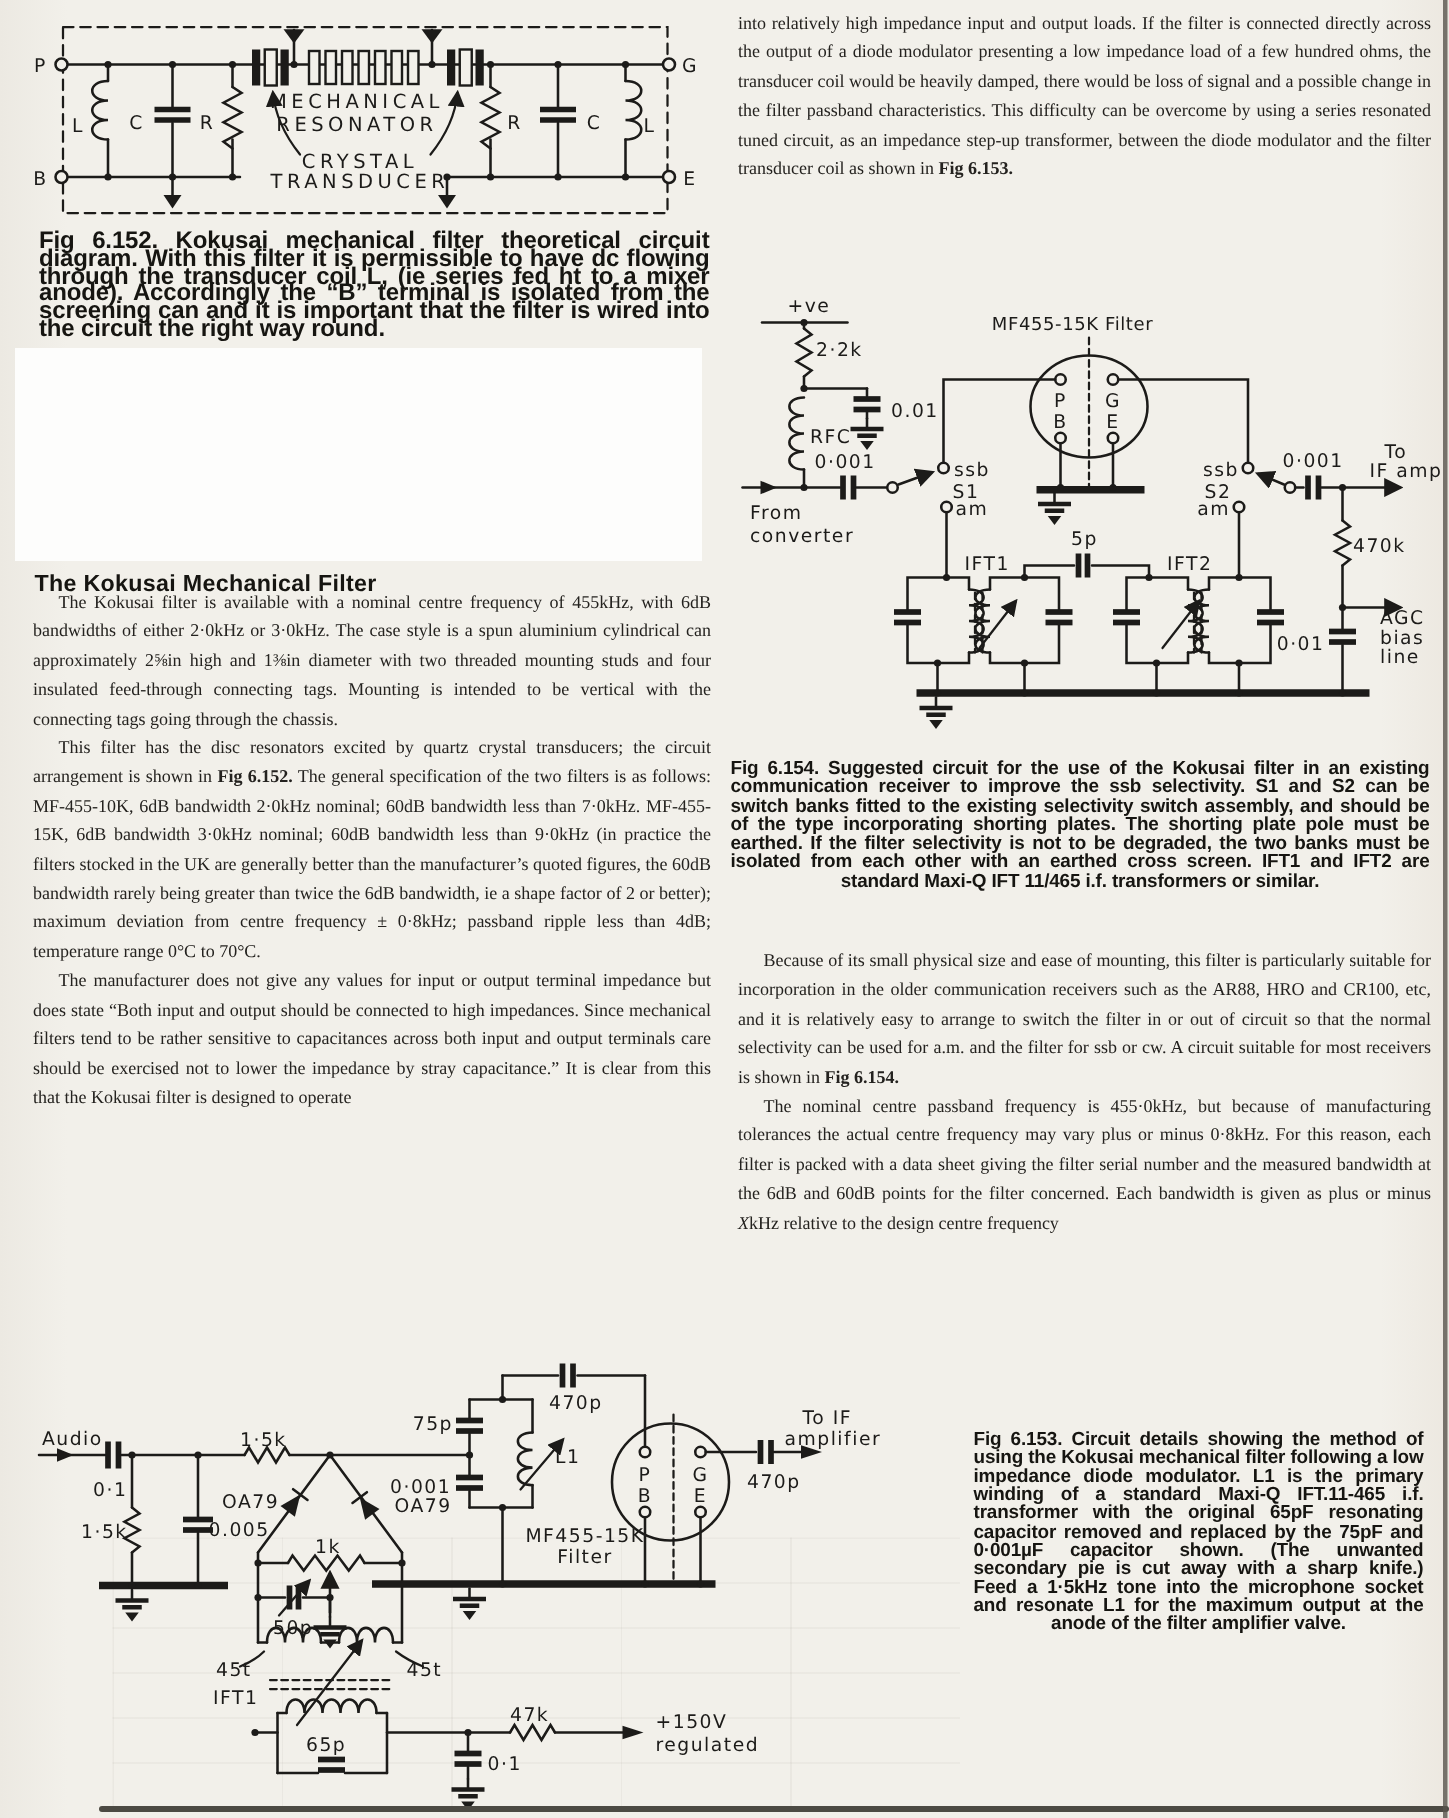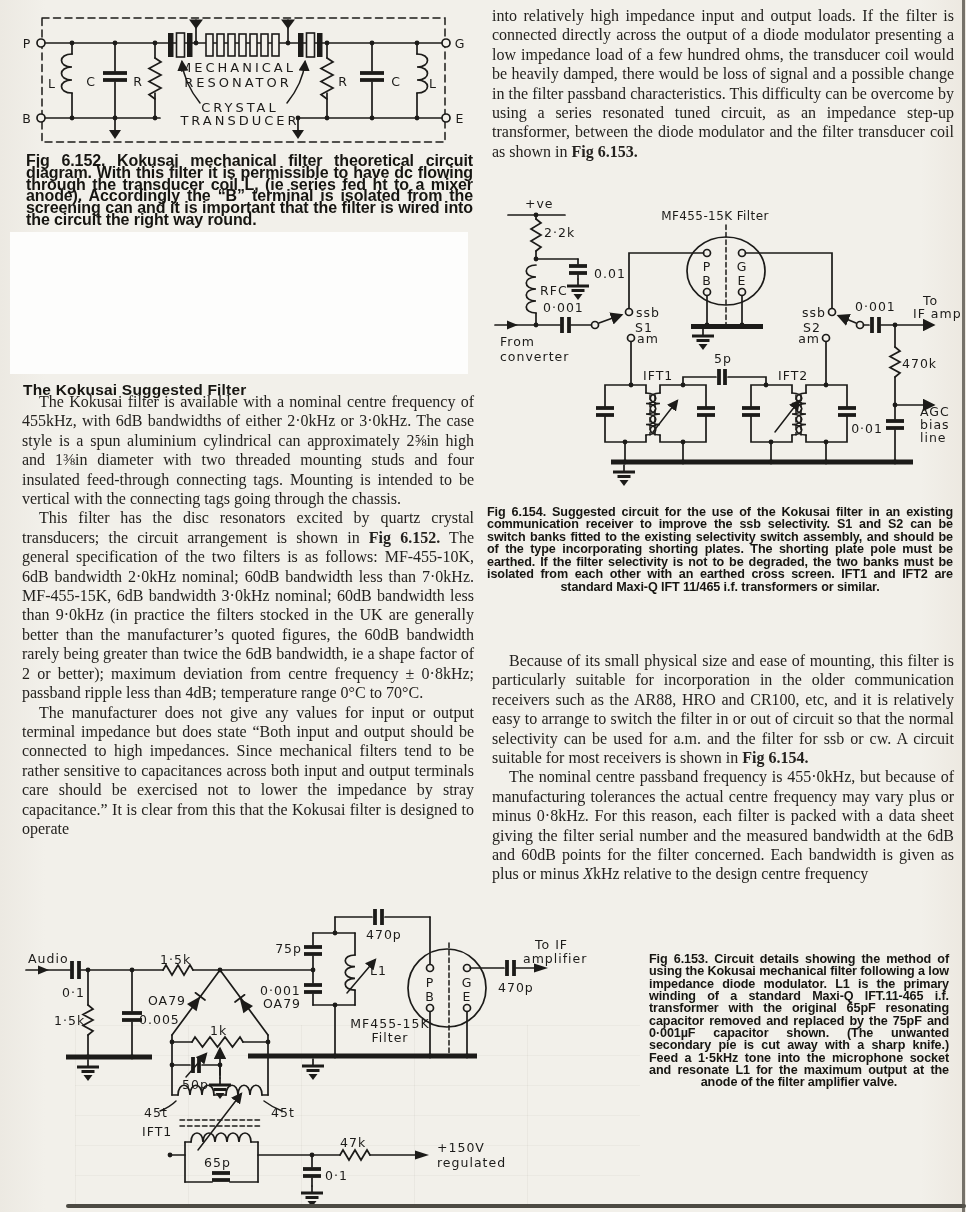--- a/index.html
+++ b/index.html
@@ -1,21 +1,21 @@
 <!DOCTYPE html>
 <html><head>
 <meta charset="utf-8">
 <style>
   html,body{margin:0;padding:0;background:#d8d5cd;}
   .page{position:relative;width:966px;height:1212px;margin:0 auto;
         background:linear-gradient(90deg,#ece9e2 0,#f2f0ea 45px,#f2f0ea 920px,#ece8e0 966px);
         overflow:hidden;font-family:"Liberation Serif",serif;color:#211f1c;}
   .abs{position:absolute;}
   
-  .body-col{font-size:16px;line-height:19.4px;text-align:justify;color:#24221f;}
+  .body-col{font-size:12px;line-height:19.4px;text-align:justify;color:#24221f;}
   .body-col p{margin:0;}
   .body-col p.ind{text-indent:17px;}
   .body-col b{font-weight:bold;}
   
   .cap{font-family:"Liberation Sans",sans-serif;font-weight:bold;color:#161511;
        text-align:justify;letter-spacing:-0.1px;}
   .cap152{font-size:16px;line-height:11.8px;}
   .cap154{font-size:12.6px;line-height:12.45px;text-align-last:center;}
   .cap153{font-size:12.6px;line-height:12.35px;text-align-last:center;margin-top:12px;}
   .heading{font-family:"Liberation Sans",sans-serif;font-weight:bold;font-size:15.5px;
@@ -181,21 +181,21 @@
     <text x="240" y="104" class="dtw" text-anchor="middle">CRYSTAL</text>
     <text x="240" y="117" class="dtw" text-anchor="middle">TRANSDUCER</text>
     <path d="M200,95 Q184,75 182,54" class="wire thin" marker-end="url(#ah)"></path>
     <path d="M287,95 Q303,75 305,54" class="wire thin" marker-end="url(#ah)"></path>
   </svg>
 
   <div class="abs cap cap152" style="left:26px;top:155px;width:447px;">Fig 6.152. Kokusai mechanical filter theoretical circuit diagram. With this filter it is permissible to have dc flowing through the transducer coil L, (ie series fed ht to a mixer anode). Accordingly the “B” terminal is isolated from the screening can and it is important that the filter is wired into the circuit the right way round.</div>
 
   <div class="abs whiterect" style="left:10px;top:232px;width:458px;height:142px;"></div>
 
-  <div class="abs heading" style="left:23px;top:381px;">The Kokusai Suggested Filter</div>
+  <div class="abs heading" style="left:23px;top:381px;">The Kokusai Mechanical Filter</div>
   <div class="abs body-col" style="left:22px;top:392px;width:452px;">
     <p class="ind">The Kokusai filter is available with a nominal centre frequency of 455kHz, with 6dB bandwidths of either 2·0kHz or 3·0kHz. The case style is a spun aluminium cylindrical can approximately 2⅝in high and 1⅜in diameter with two threaded mounting studs and four insulated feed-through connecting tags. Mounting is intended to be vertical with the connecting tags going through the chassis.</p>
     <p class="ind"><span>This filter has the disc resonators excited by quartz crystal transducers; the circuit arrangement is shown in </span><b>Fig 6.152.</b><span> The general specification of the two filters is as follows: MF-455-10K, 6dB bandwidth 2·0kHz nominal; 60dB bandwidth less than 7·0kHz. MF-455-15K, 6dB bandwidth 3·0kHz nominal; 60dB bandwidth less than 9·0kHz (in practice the filters stocked in the UK are generally better than the manufacturer’s quoted figures, the 60dB bandwidth rarely being greater than twice the 6dB bandwidth, ie a shape factor of 2 or better); maximum deviation from centre frequency ± 0·8kHz; passband ripple less than 4dB; temperature range 0°C to 70°C.</span></p>
     <p class="ind">The manufacturer does not give any values for input or output terminal impedance but does state “Both input and output should be connected to high impedances. Since mechanical filters tend to be rather sensitive to capacitances across both input and output terminals care should be exercised not to lower the impedance by stray capacitance.” It is clear from this that the Kokusai filter is designed to operate</p>
   </div>
 
   <div class="abs body-col" style="left:492px;top:6px;width:462px;">
     <p><span>into relatively high impedance input and output loads. If the filter is connected directly across the output of a diode modulator presenting a low impedance load of a few hundred ohms, the transducer coil would be heavily damped, there would be loss of signal and a possible change in the filter passband characteristics. This difficulty can be overcome by using a series resonated tuned circuit, as an impedance step-up transformer, between the diode modulator and the filter transducer coil as shown in </span><b>Fig 6.153.</b></p>
   </div>
 
@@ -373,21 +373,21 @@
       <circle cx="142" cy="267" r="2.4"></circle>
         <circle cx="200" cy="267" r="2.4"></circle>
       <circle cx="288" cy="267" r="2.4"></circle>
         <circle cx="343" cy="267" r="2.4"></circle>
         <circle cx="412" cy="267" r="2.4"></circle>
     </g>
   </svg>
 
   <div class="abs cap cap154" style="left:487px;top:506px;width:466px;">Fig 6.154. Suggested circuit for the use of the Kokusai filter in an existing communication receiver to improve the ssb selectivity. S1 and S2 can be switch banks fitted to the existing selectivity switch assembly, and should be of the type incorporating shorting plates. The shorting plate pole must be earthed. If the filter selectivity is not to be degraded, the two banks must be isolated from each other with an earthed cross screen. IFT1 and IFT2 are standard Maxi-Q IFT 11/465 i.f. transformers or similar.</div>
 
-  <div class="abs body-col" style="left:492px;top:631px;width:462px;margin-top:20px;">
+  <div class="abs body-col" style="left:492px;top:631px;width:462px;">
     <p class="ind"><span>Because of its small physical size and ease of mounting, this filter is particularly suitable for incorporation in the older communication receivers such as the AR88, HRO and CR100, etc, and it is relatively easy to arrange to switch the filter in or out of circuit so that the normal selectivity can be used for a.m. and the filter for ssb or cw. A circuit suitable for most receivers is shown in </span><b>Fig 6.154.</b></p>
     <p class="ind"><span>The nominal centre passband frequency is 455·0kHz, but because of manufacturing tolerances the actual centre frequency may vary plus or minus 0·8kHz. For this reason, each filter is packed with a data sheet giving the filter serial number and the measured bandwidth at the 6dB and 60dB points for the filter concerned. Each bandwidth is given as plus or minus </span><i>X</i><span>kHz relative to the design centre frequency</span></p>
   </div>
 
   <svg class="abs" style="left:0;top:905px;" width="660" height="307" viewBox="0 0 660 307">
 
     <text x="28" y="58" class="dt">Audio</text>
     <line x1="26" y1="65" x2="70" y2="65" class="wire"></line>
     <polygon points="38,60.5 38,69.5 49,65" class="blk"></polygon>
     <g>

